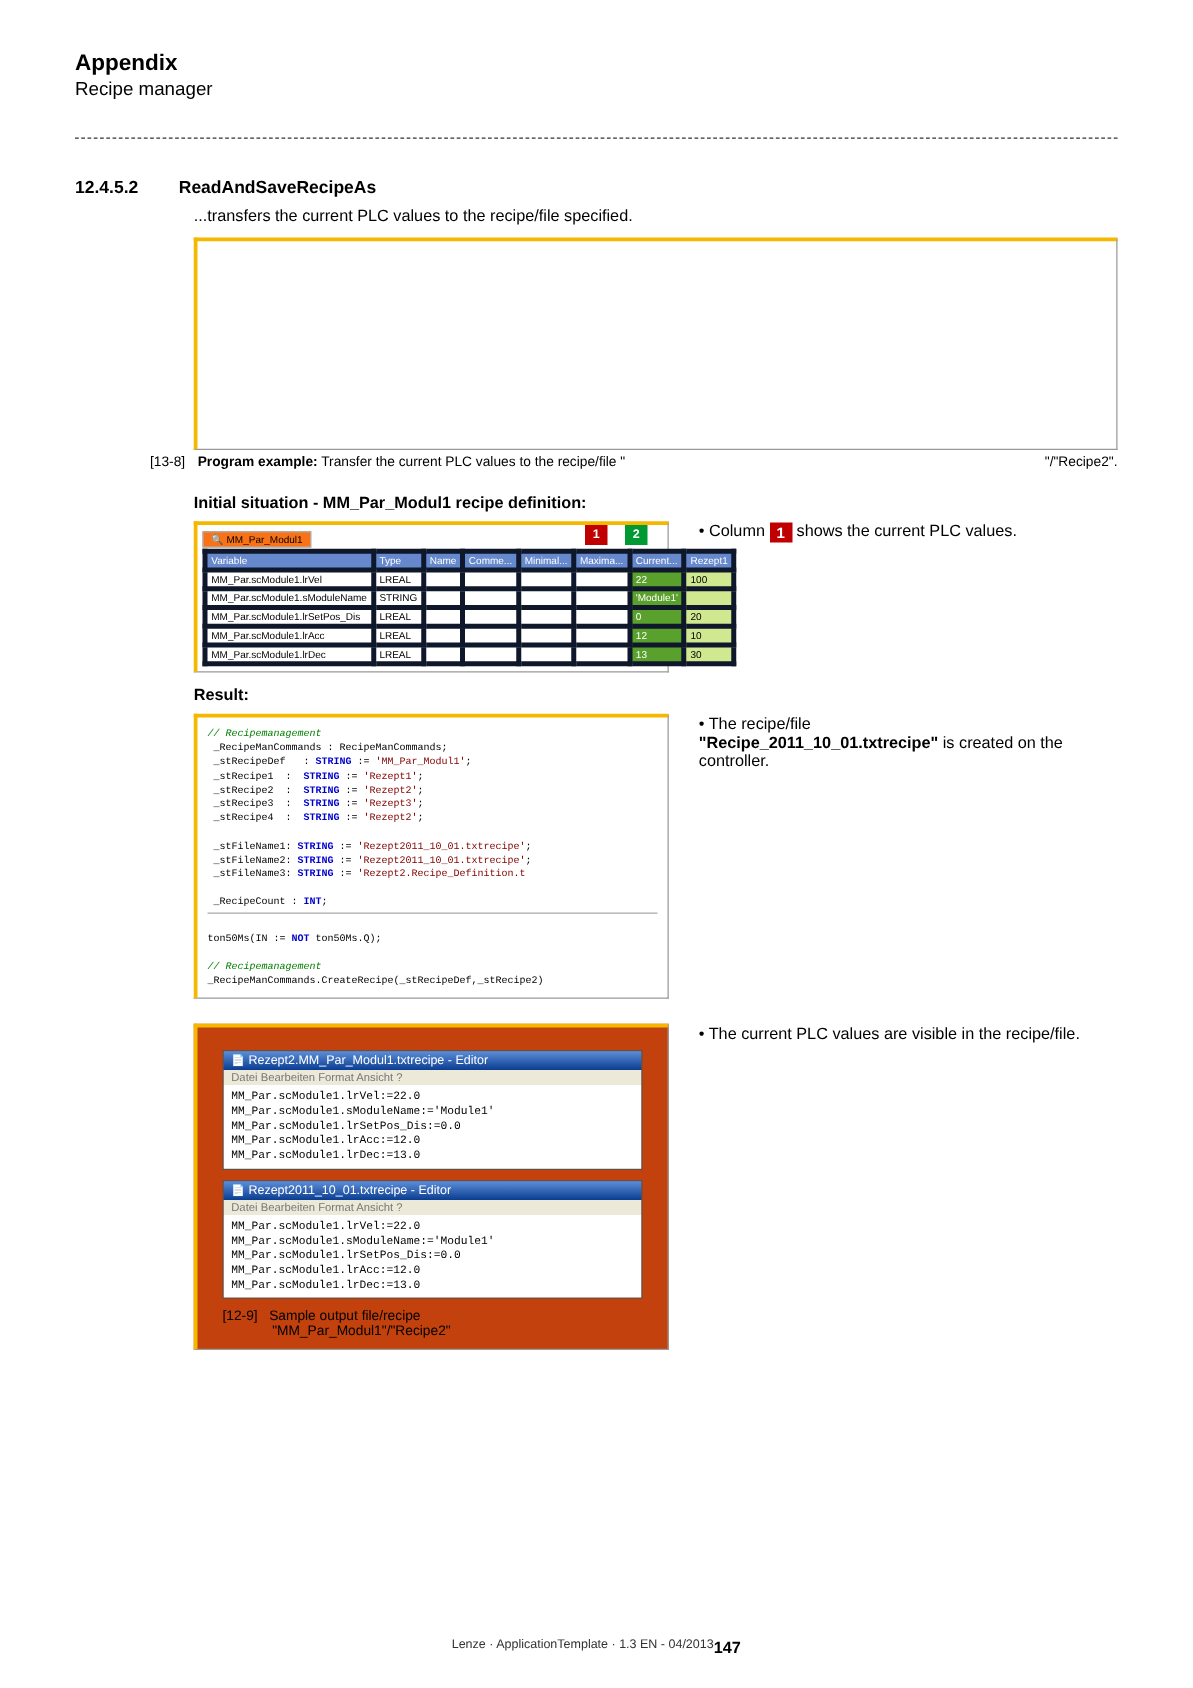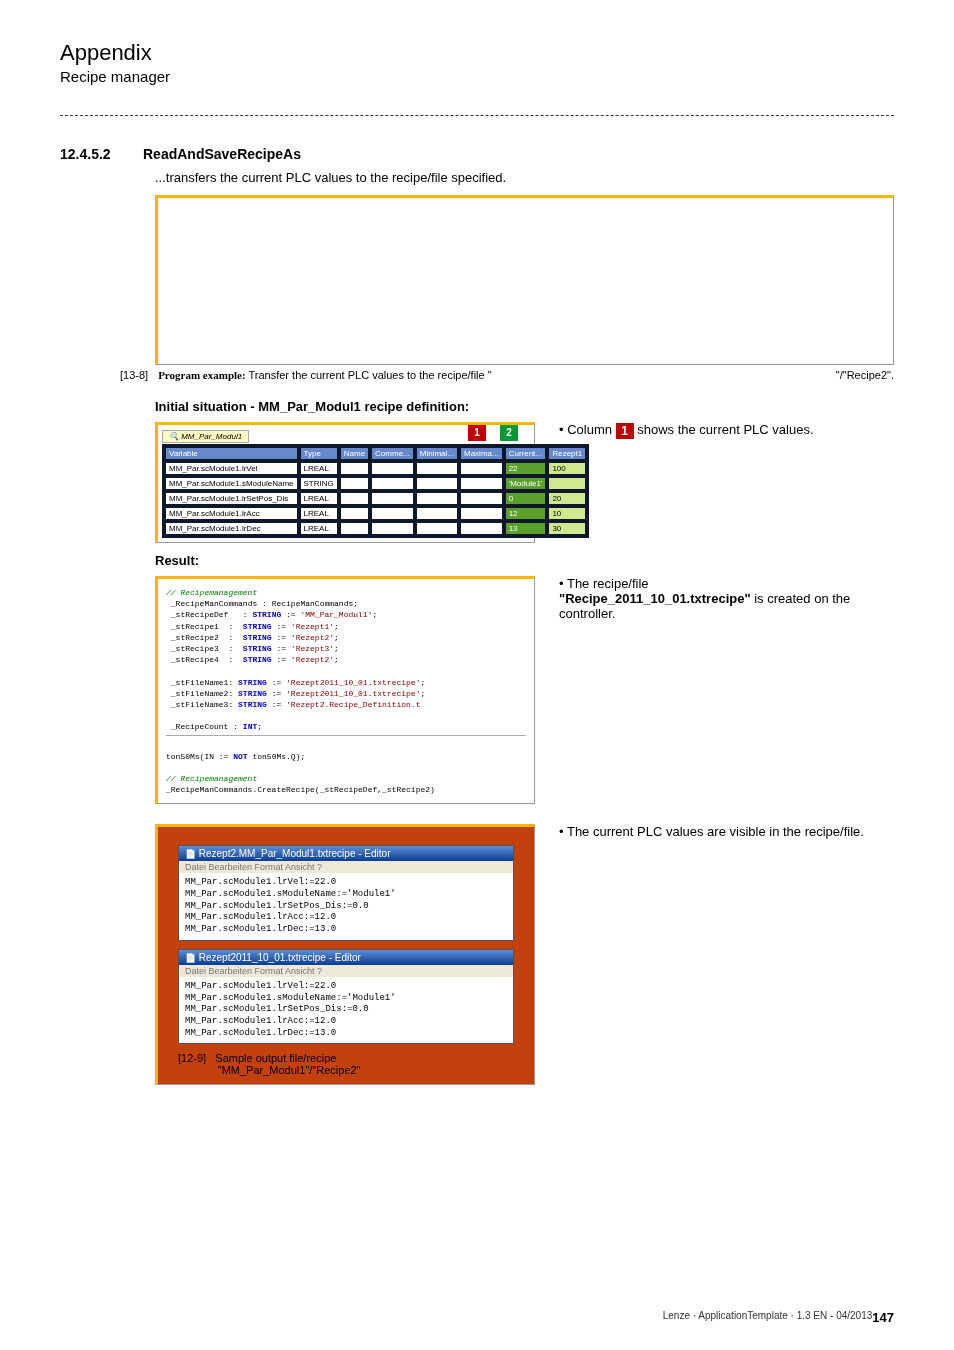--- a/index.html
+++ b/index.html
@@ -6,21 +6,21 @@
     body {
       font-family: Arial, Helvetica, sans-serif;
       width: 954px;
       height: 1350px;
       background: #fff;
       padding: 40px 60px 30px 60px;
       position: relative;
       font-size: 13px;
       color: #000;
     }
-    .header-title { font-size: 22px; font-weight: normal; margin-bottom: 2px; }
+    .header-title { font-size: 18px; font-weight: bold; margin-bottom: 2px; }
     .header-sub { font-size: 15px; margin-bottom: 30px; }
     .dash-line {
       border: none;
       border-top: 1.5px dashed #333;
       margin: 10px 0 30px 0;
     }
     .section-row { display: flex; gap: 18px; margin-bottom: 8px; }
     .section-num { font-weight: bold; font-size: 14px; width: 65px; }
     .section-title { font-weight: bold; font-size: 14px; }
     .desc { margin-left: 95px; margin-bottom: 10px; font-size: 13px; }
@@ -31,21 +31,21 @@
       border-top: 3px solid #f5b800;
       border-left: 3px solid #f5b800;
       margin-bottom: 4px;
     }
     .img-placeholder { height: 170px; }
     .caption-row {
       margin-left: 60px; font-size: 11px; margin-bottom: 18px;
       display: flex; gap: 10px; flex-wrap: wrap;
     }
     .caption-row .lbl { }
-    .caption-row .bold { font-weight: bold; font-family: Liberation Serif, serif; }
+    .caption-row .bold { font-weight: bold; }
     .subheading {
       font-weight: bold; margin-left: 95px; font-size: 13px; margin-bottom: 8px; 
     }
     .two-col {
       display: flex; gap: 24px; align-items: flex-start;
       margin-left: 95px; margin-bottom: 10px;
     }
     .left-col { width: 380px; }
     .right-col { flex: 1; font-size: 13px; }
     .right-col ul { list-style: none; }
@@ -69,23 +69,23 @@
     }
     .table-box table { border-collapse: collapse; width: 100%; }
     .table-box th, .table-box td {
       border: 4px solid #0f172a; padding: 1px 3px; font-size: 8px;
       white-space: nowrap; font-weight: normal; text-align: left;
     }
     .table-box thead th { background: #6688cc; color: #fff; }
     .col-current { background: #5aa02c; color: #fff; }
     .col-rezept { background: #d0e890; }
     .tab-title {
-      background: #fef9c3; border: 1px solid #aaa; display: inline-block;
+      background: #f97316; border: 1px solid #aaa; display: inline-block;
       padding: 1px 6px; font-size: 8px; margin-bottom: 2px;
-      position: relative; top: 1px; font-style: italic;
+      position: relative; top: 1px;
     }
     .tab-title::before { content: "🔍 "; font-size: 8px; }
     .marker-pos { position: relative; }
     .marker-float {
       position: absolute; top: -4px; font-size: 10px;
     }
     .code-box {
       border: 1px solid #999;
       border-top: 3px solid #f5b800; border-left: 3px solid #f5b800;
       background: #fff; padding: 8px;
@@ -107,21 +107,21 @@
     .editor-title::before { content: "📄 "; font-size: 9px; }
     .editor-menu {
       background: #ece9d8; color: #777; padding: 1px 6px; font-family: Arial;
       font-size: 9px;
     }
     .editor-body {
       background: #fff; padding: 4px 6px; white-space: pre; line-height: 1.3;
     }
     .footer {
       position: absolute; bottom: 25px; left: 60px; right: 60px;
-      display: flex; justify-content: flex-end;
+      display: flex; justify-content: center;
       font-size: 10px; color: #333;
     }
     .page-num { font-size: 13px; font-weight: bold; color: #000; }
     .wrap-editors {
       border: 1px solid #999;
       border-top: 3px solid #f5b800; border-left: 3px solid #f5b800;
       padding: 18px 20px 8px 20px; background: #c2410c;
     }
   </style>
 </head>

